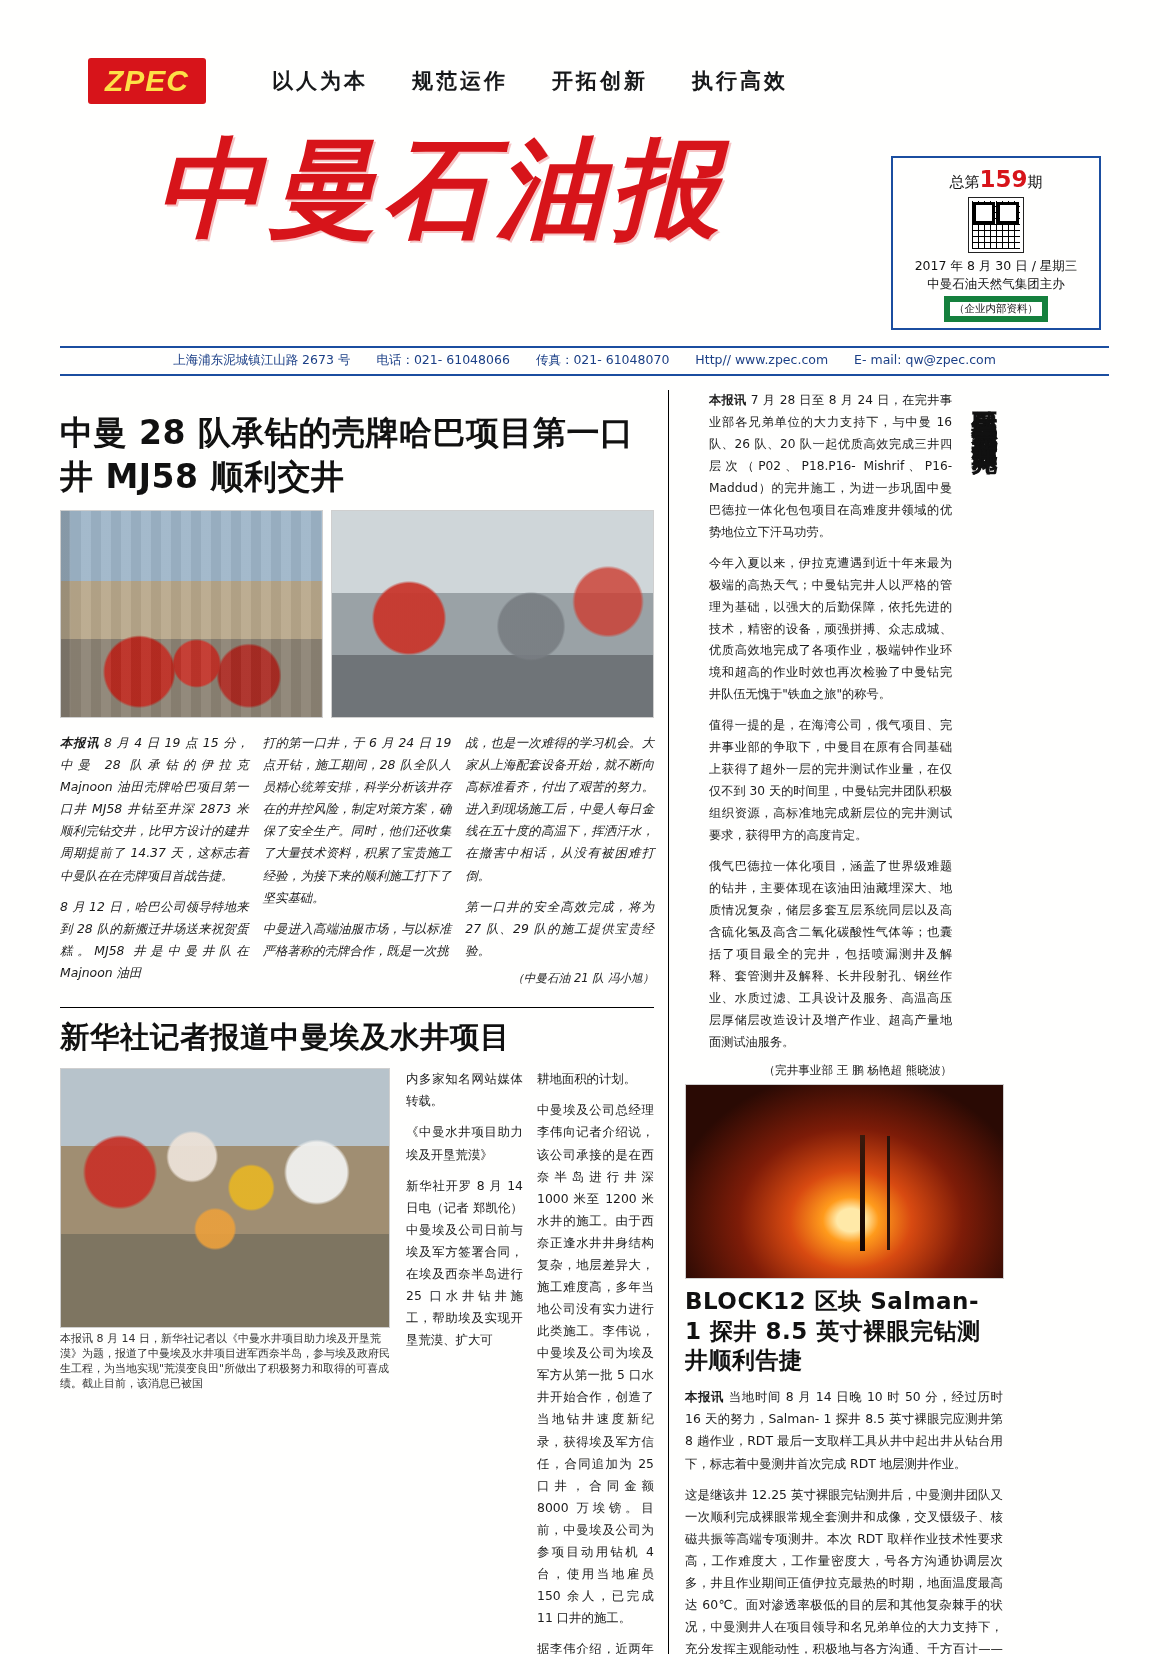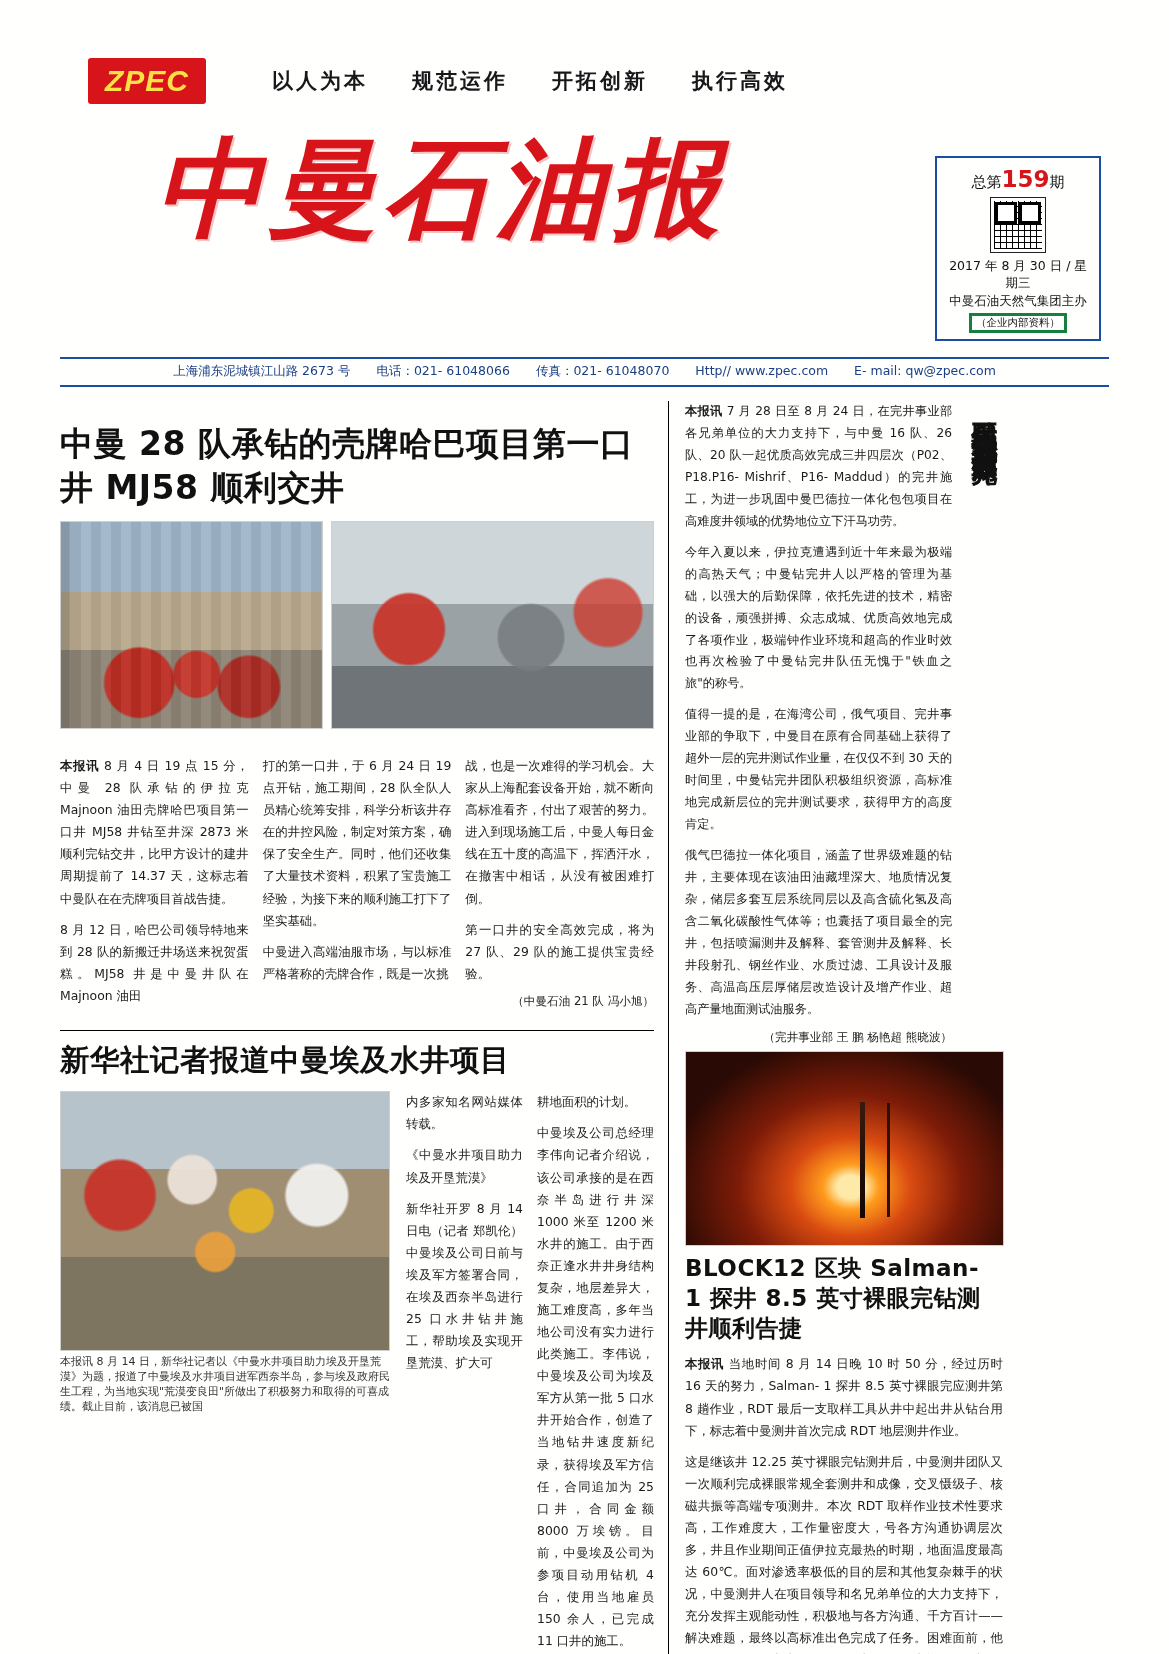--- a/index.html
+++ b/index.html
@@ -49,21 +49,21 @@
     font-size: 108px;
     line-height: 1.05;
     color:#d7141a;
     letter-spacing: 6px;
     text-shadow: 2px 2px 0 rgba(215,20,26,0.25);
     font-style: italic;
     margin-top: 10px;
   }
   .issue-box {
     border: 2px solid #1b4ea0;
-    width: 166px;
+    width: 210px;
     padding: 8px 6px 6px;
     text-align:center;
     margin-top: 34px;
     margin-right: 8px;
   }
   .issue-line { font-size: 15px; color:#111; font-family:"DejaVu Sans", sans-serif; }
   .issue-line b { color:#d7141a; font-size:23px; }
   .qr {
     width: 54px; height:54px; margin: 6px auto 6px;
     background-image:
@@ -78,21 +78,21 @@
   .qr:before, .qr:after {
     content:""; position:absolute; width:16px;height:16px;
     border:3px solid #000; background:#fff;
   }
   .qr:before{ left:1px; top:1px;}
   .qr:after{ right:1px; top:1px;}
   .issue-date { font-size: 12.5px; font-family:"DejaVu Sans", sans-serif; margin-top:2px; }
   .issue-org { font-size: 12.5px; font-family:"DejaVu Sans", sans-serif; margin-top:1px;}
   .issue-note {
     font-size: 10.5px; font-family:"DejaVu Sans", sans-serif;
-    border:3px solid #15803d; display:inline-block; padding:0 4px; margin-top:3px;
+    border:6px solid #15803d; display:inline-block; padding:0 4px; margin-top:3px;
   }
 
   .contact-bar {
     margin-top: 16px;
     border-top: 2px solid #1b4ea0;
     border-bottom: 2px solid #1b4ea0;
     padding: 4px 0 5px;
     display:flex; justify-content:center; gap: 26px;
     font-size: 12.5px;
     font-family:"DejaVu Sans", sans-serif;
@@ -193,21 +193,21 @@
     background: linear-gradient(#3a1a0c, #120603);
     box-shadow: 26px 0 0 -1px #29120a;
   }
 
   .caption {
     font-family:"DejaVu Sans", sans-serif;
     font-size: 11px; color:#333; margin-top:3px;
   }
 
   .cols3 {
-    display:flex; gap: 14px; margin-top: 26px;
+    display:flex; gap: 14px; margin-top: 14px; font-style: italic;
   }
   .body-col { flex:1; }
   p.bt {
     font-size: 12.4px;
     line-height: 1.78;
     margin: 0 0 9px;
     text-align: justify;
     font-family:"DejaVu Sans", sans-serif;
     color:#1b1b1b;
   }
@@ -225,21 +225,21 @@
   .vert-head {
     writing-mode: vertical-rl;
     font-family:"DejaVu Sans", sans-serif;
     font-weight:bold;
     font-size: 26px;
     line-height: 1.42;
     letter-spacing: 2px;
     height: 330px;
     margin-left: 4px;
   }
-  .vert-col-text { flex:1; }
+  .vert-col-text { flex:1;margin-left:24px; }
   .vert-col-text p.bt { font-size:12.2px; line-height:1.8; }
 </style>
 </head>
 <body>
 
 <div class="page">
 
   <div class="masthead-top">
     <div class="logo-box">
       <span>ZPEC</span>

